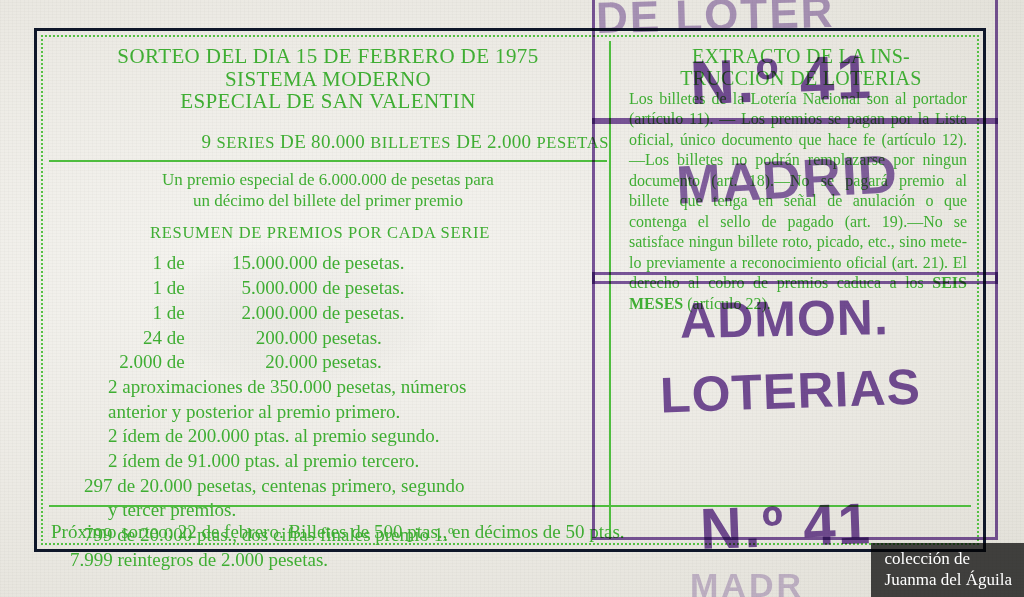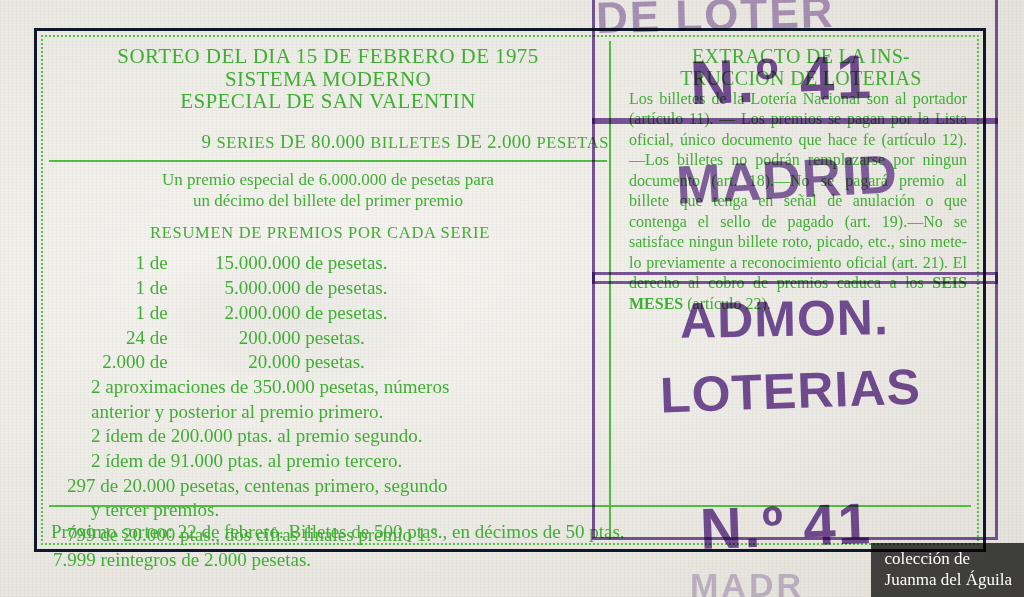--- a/index.html
+++ b/index.html
@@ -124,20 +124,21 @@
     text-align: center;
     font-size: 16.5px;
     letter-spacing: .7px;
     margin: 12px 16px 8px 0;
   }
 
   .prizes {
     font-size: 19px;
     line-height: 1.30;
     padding-left: 6px;
+    margin-left: 17px;
   }
   .prow {
     display: block;
     white-space: pre;
   }
   .qty {
     display: inline-block;
     width: 92px;
     text-align: right;
   }

